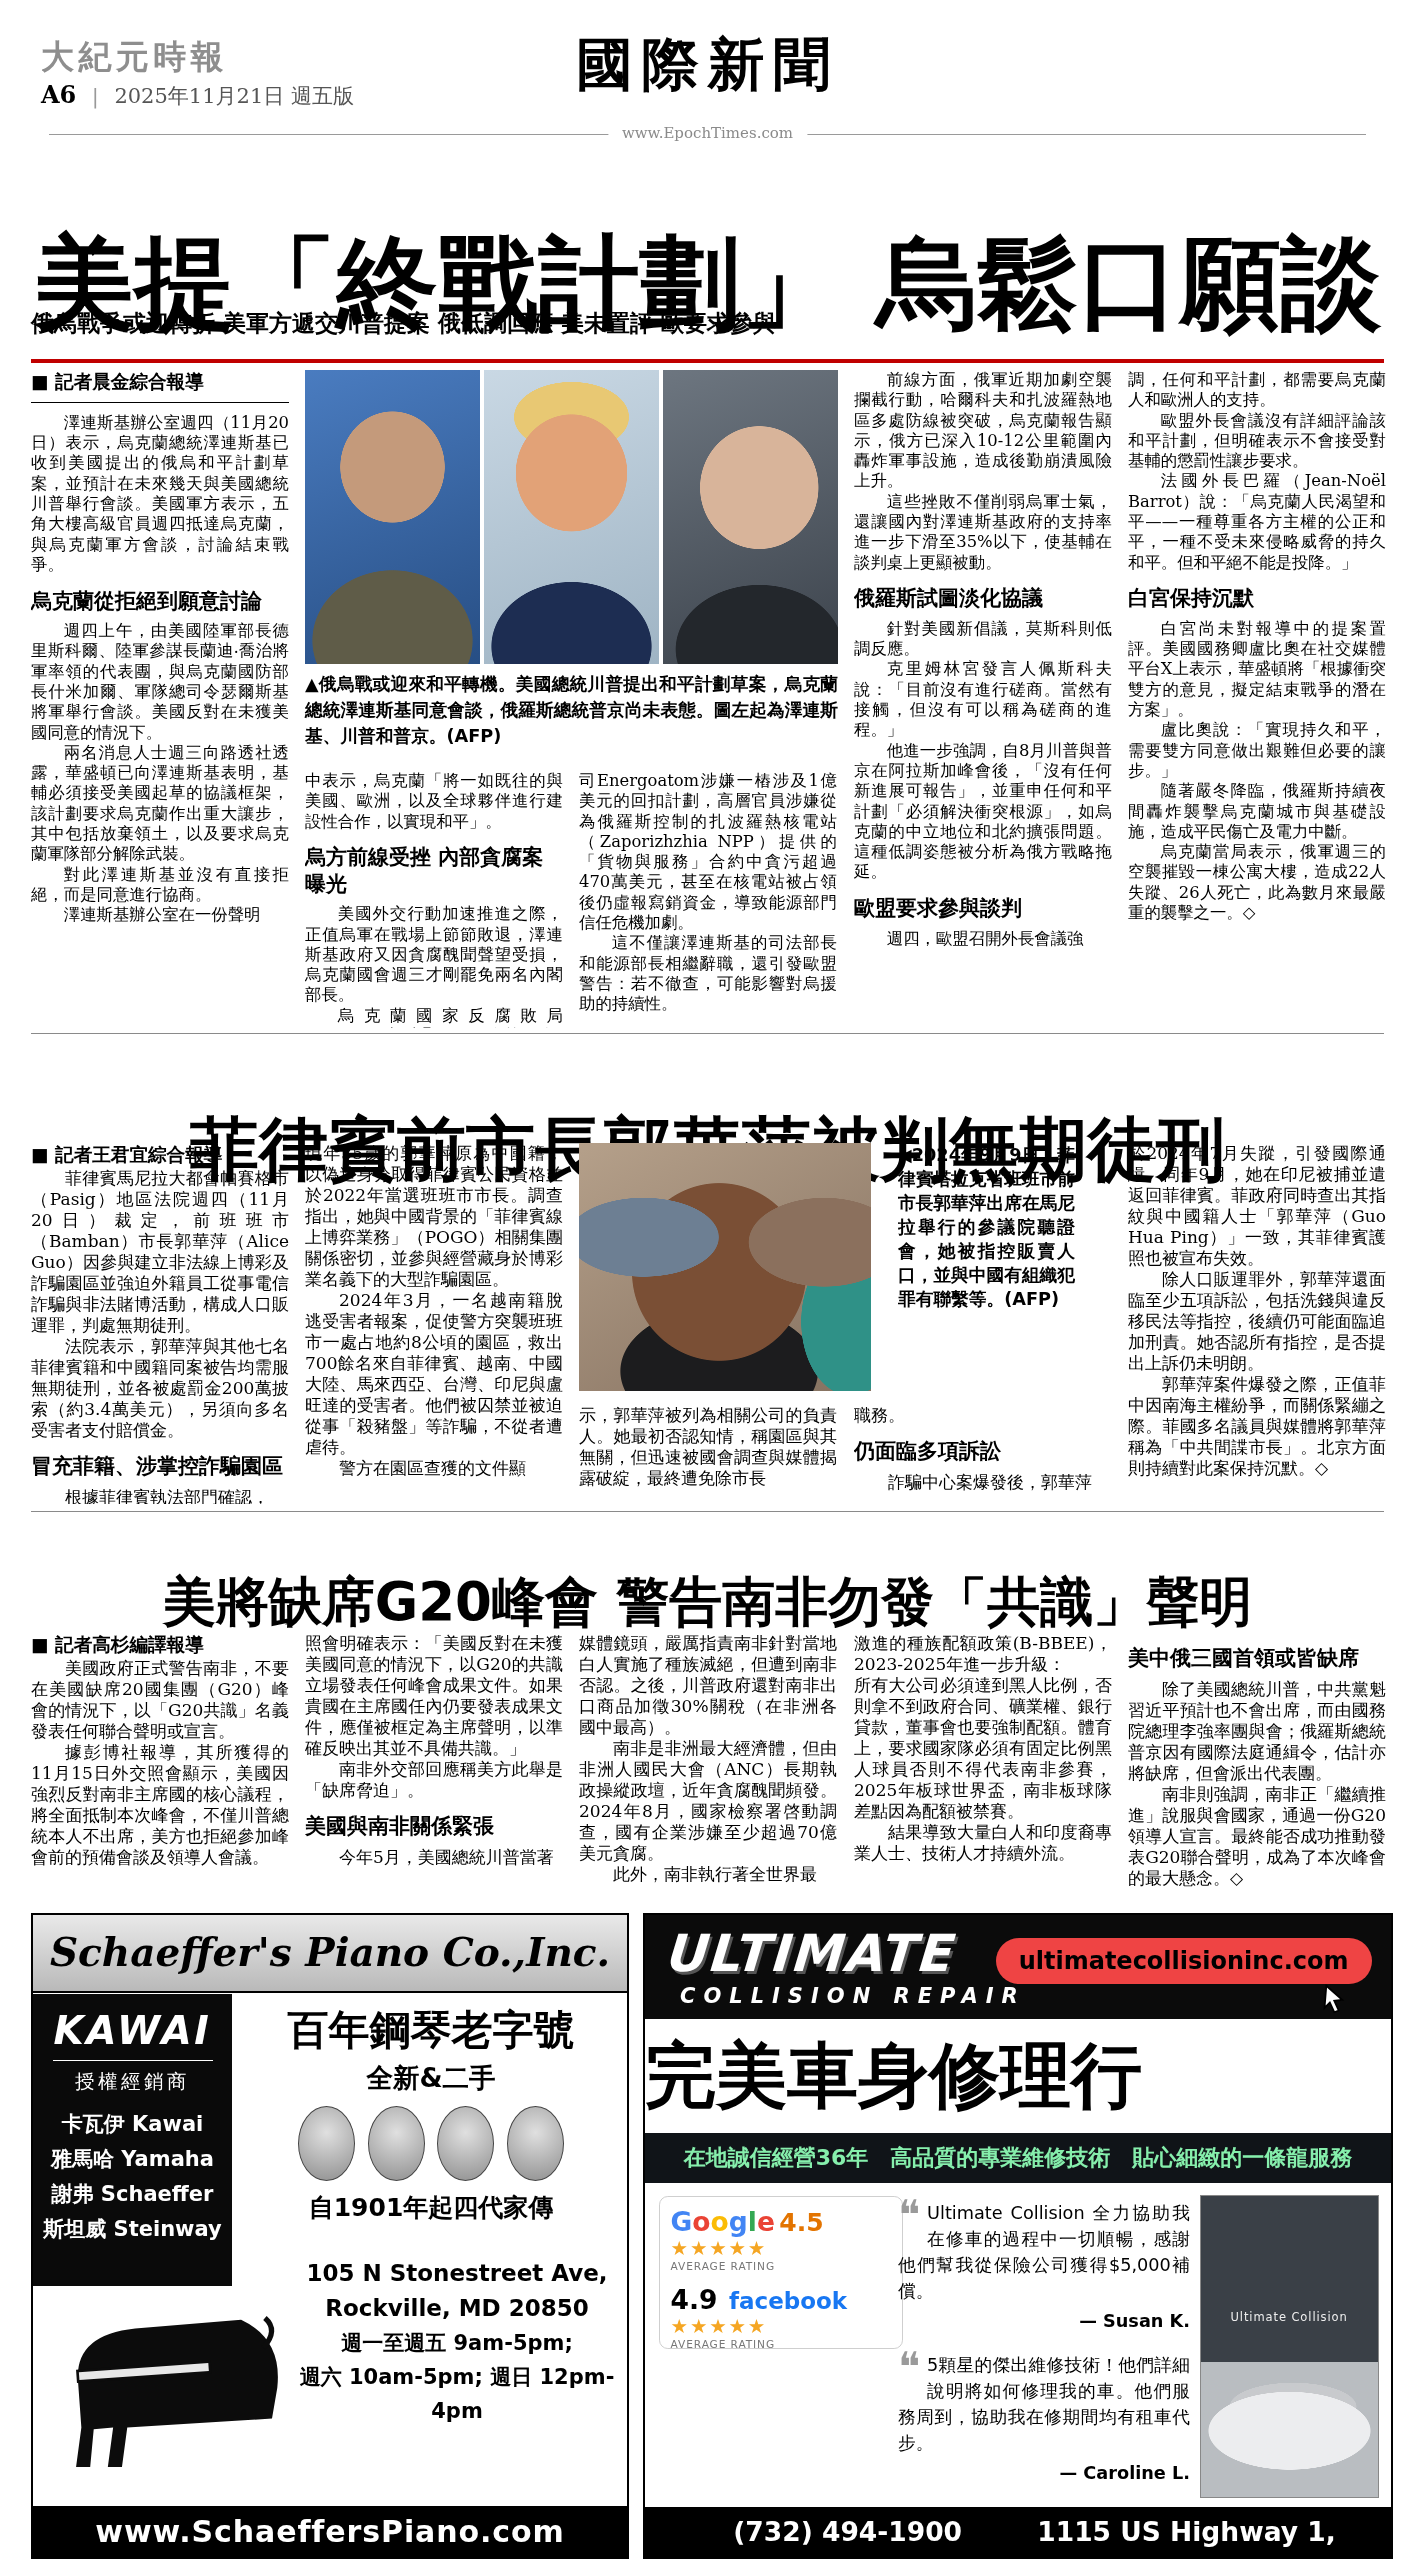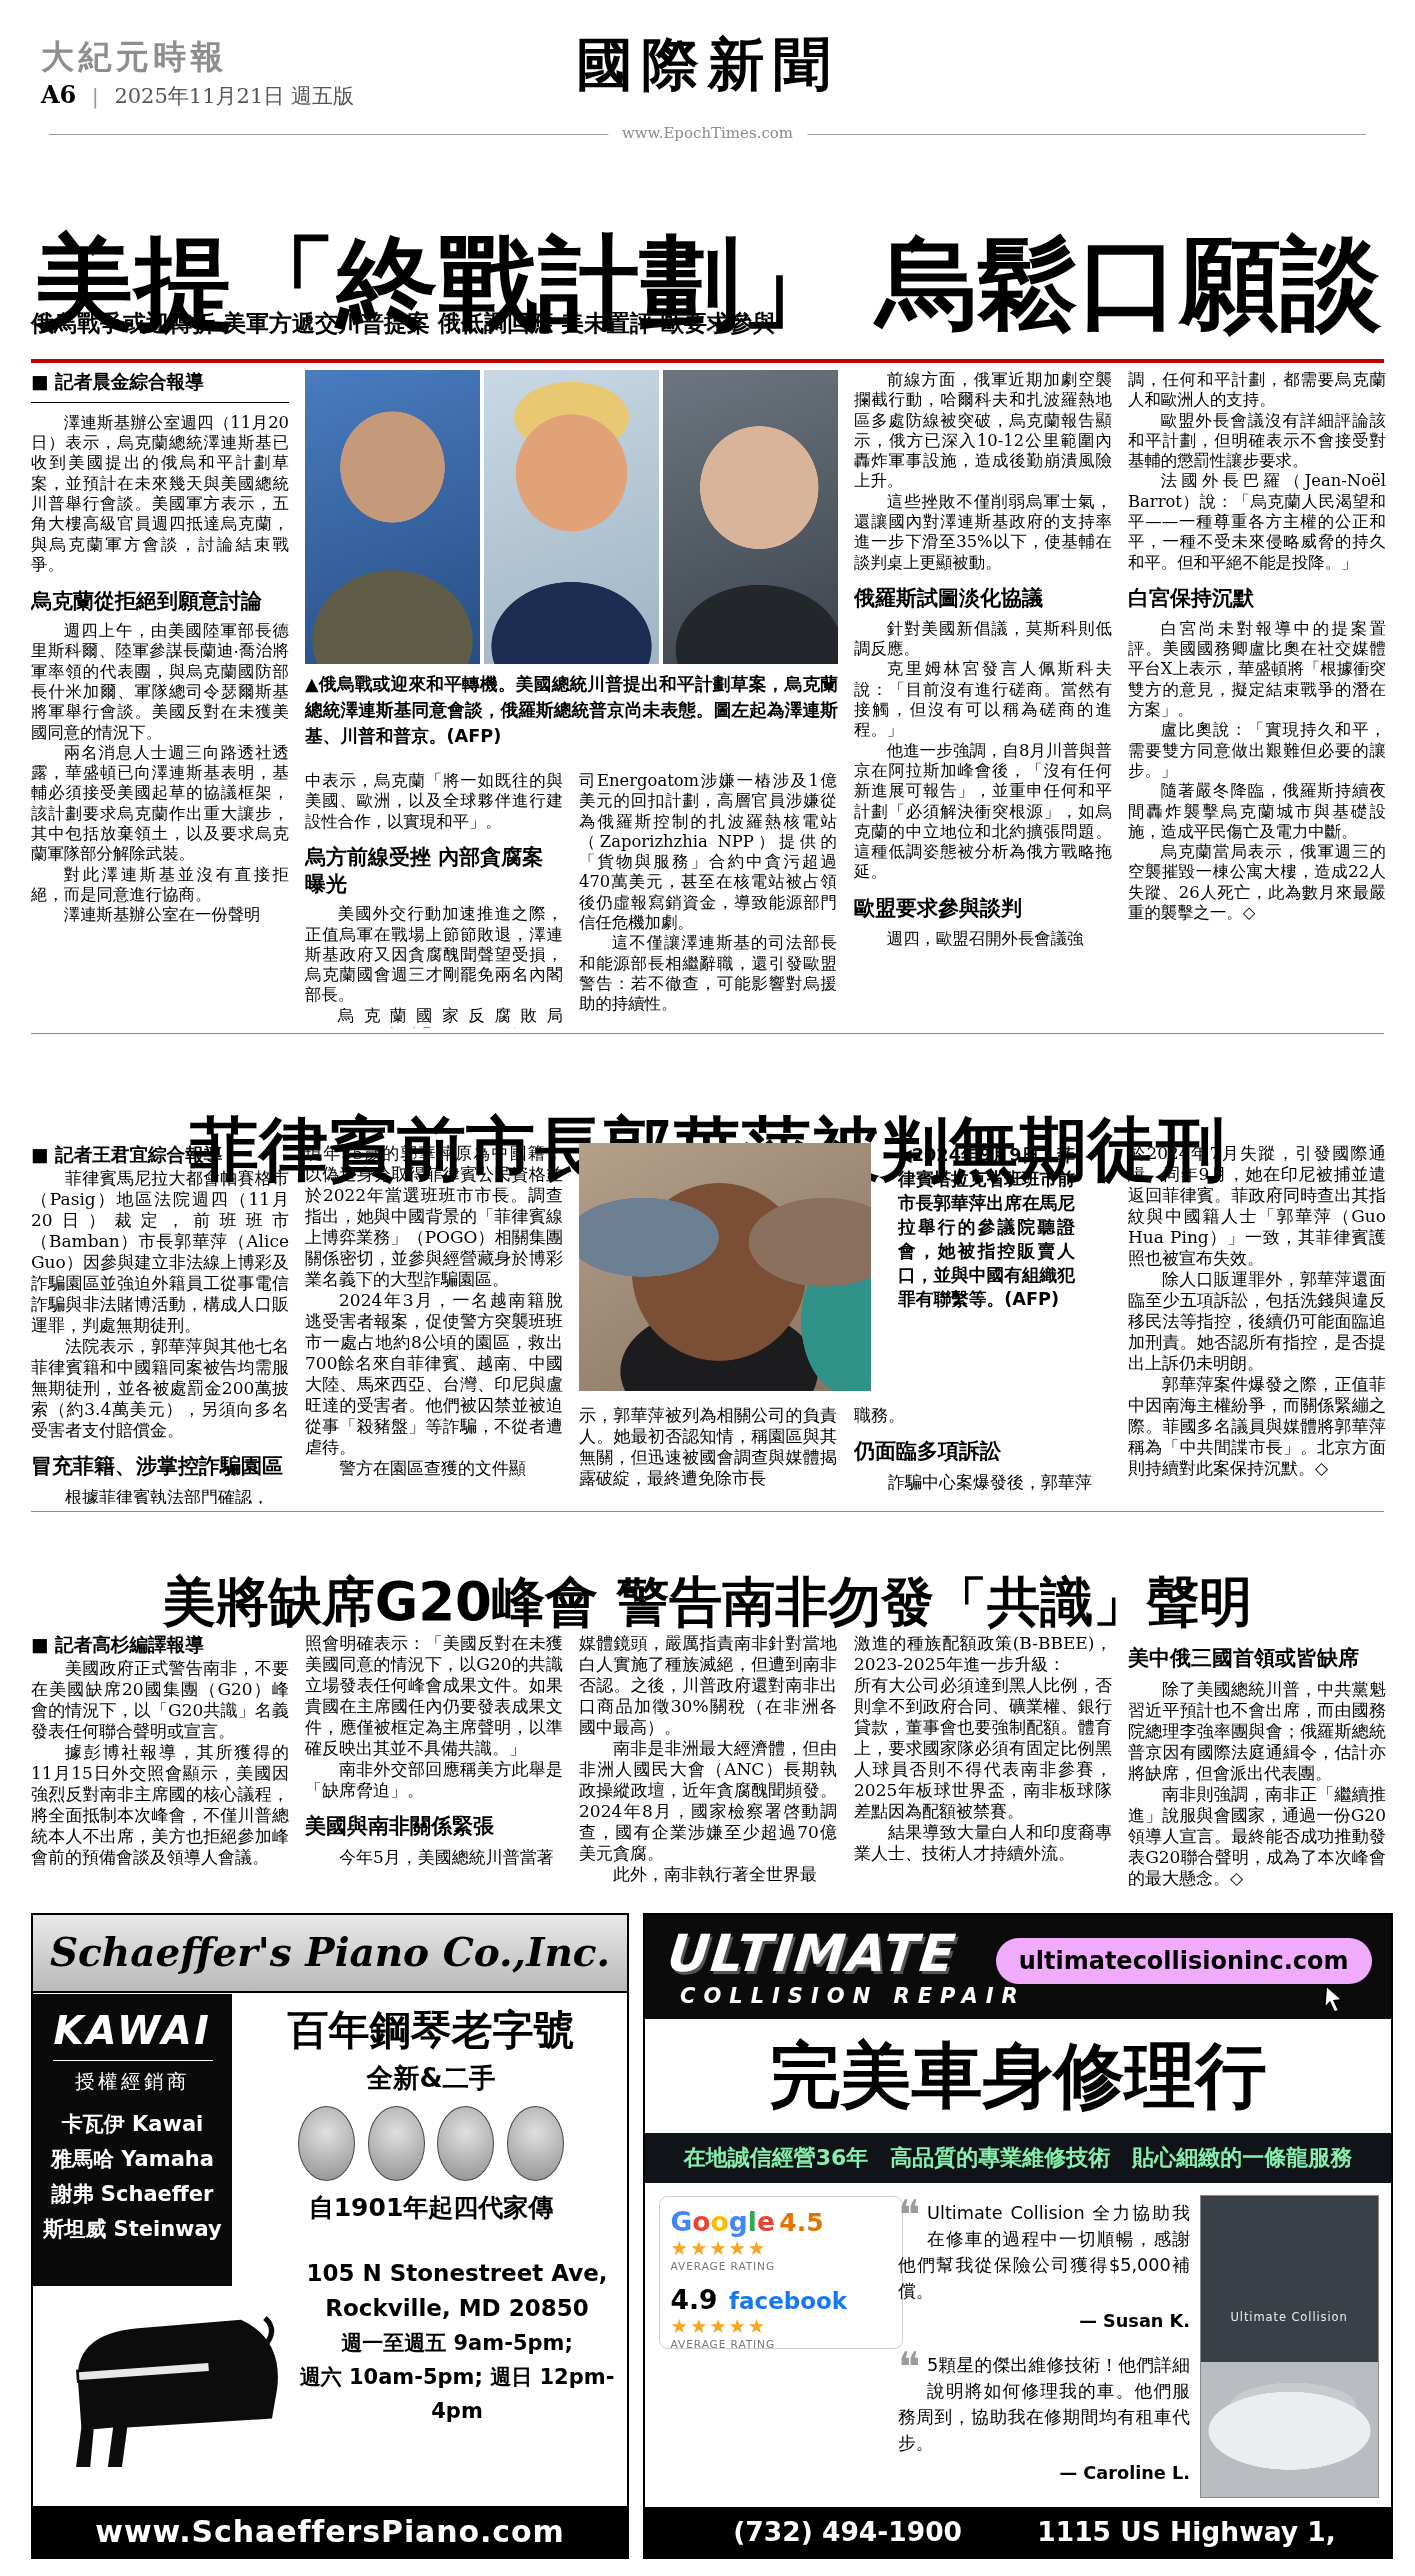--- a/index.html
+++ b/index.html
@@ -117,24 +117,24 @@
   .p-hours{font-size:21px;font-weight:bold;line-height:34px;}
   .p-web{position:absolute;left:0;bottom:0;width:100%;height:51px;background:#000;color:#fff;
          text-align:center;font-size:30px;font-weight:bold;line-height:51px;letter-spacing:0.9px;}
 
   .c-top{position:absolute;left:0;top:0;width:100%;height:104px;background:#0b0b0b;}
   .c-brand{position:absolute;left:23px;top:8.8px;color:#fff;font-size:51px;font-weight:900;
            font-style:italic;letter-spacing:1.8px;transform:skewX(-6deg);
            text-shadow:2.7px 2.7px 0 #555;}
   .c-brand2{position:absolute;left:35px;top:69px;color:#fff;font-size:21px;font-weight:bold;
             font-style:italic;letter-spacing:8px;}
-  .c-weboval{position:absolute;right:19.5px;top:23px;background:#f0abfc;border-radius:35px;
+  .c-weboval{position:absolute;right:19.5px;top:23px;background:#ef4444;border-radius:35px;
              padding:8.8px 23px;font-size:24px;font-weight:bold;color:#000;}
   .c-cursor{position:absolute;right:44px;top:69px;}
-  .c-head{position:absolute;left:0;top:104px;width:100%;height:123px;text-align:center;
+  .c-head{position:absolute;left:0;top:104px;width:100%;height:123px;
           font-size:71px;font-weight:900;line-height:113px;}
   .c-tag{position:absolute;left:0;top:218px;width:100%;height:50px;background:#101418;color:#86efac;
          text-align:center;font-size:22px;font-weight:bold;line-height:50px;}
   .c-ratings{position:absolute;left:14px;top:281px;width:221px;height:133px;border:1.8px solid #cfcfcf;
              border-radius:8.8px;padding:8.8px 10.6px;background:#fff;}
   .c-google{font-size:26.5px;font-weight:bold;}
   .g1{color:#4285F4;} .g2{color:#EA4335;} .g3{color:#FBBC05;} .g4{color:#34A853;}
   .c-rnum{font-size:25px;font-weight:900;color:#e37400;margin-right:7px;}
   .c-stars{color:#f5a623;font-size:19.5px;letter-spacing:1.8px;}
   .c-rsub{font-size:10.6px;color:#777;letter-spacing:0.9px;}

